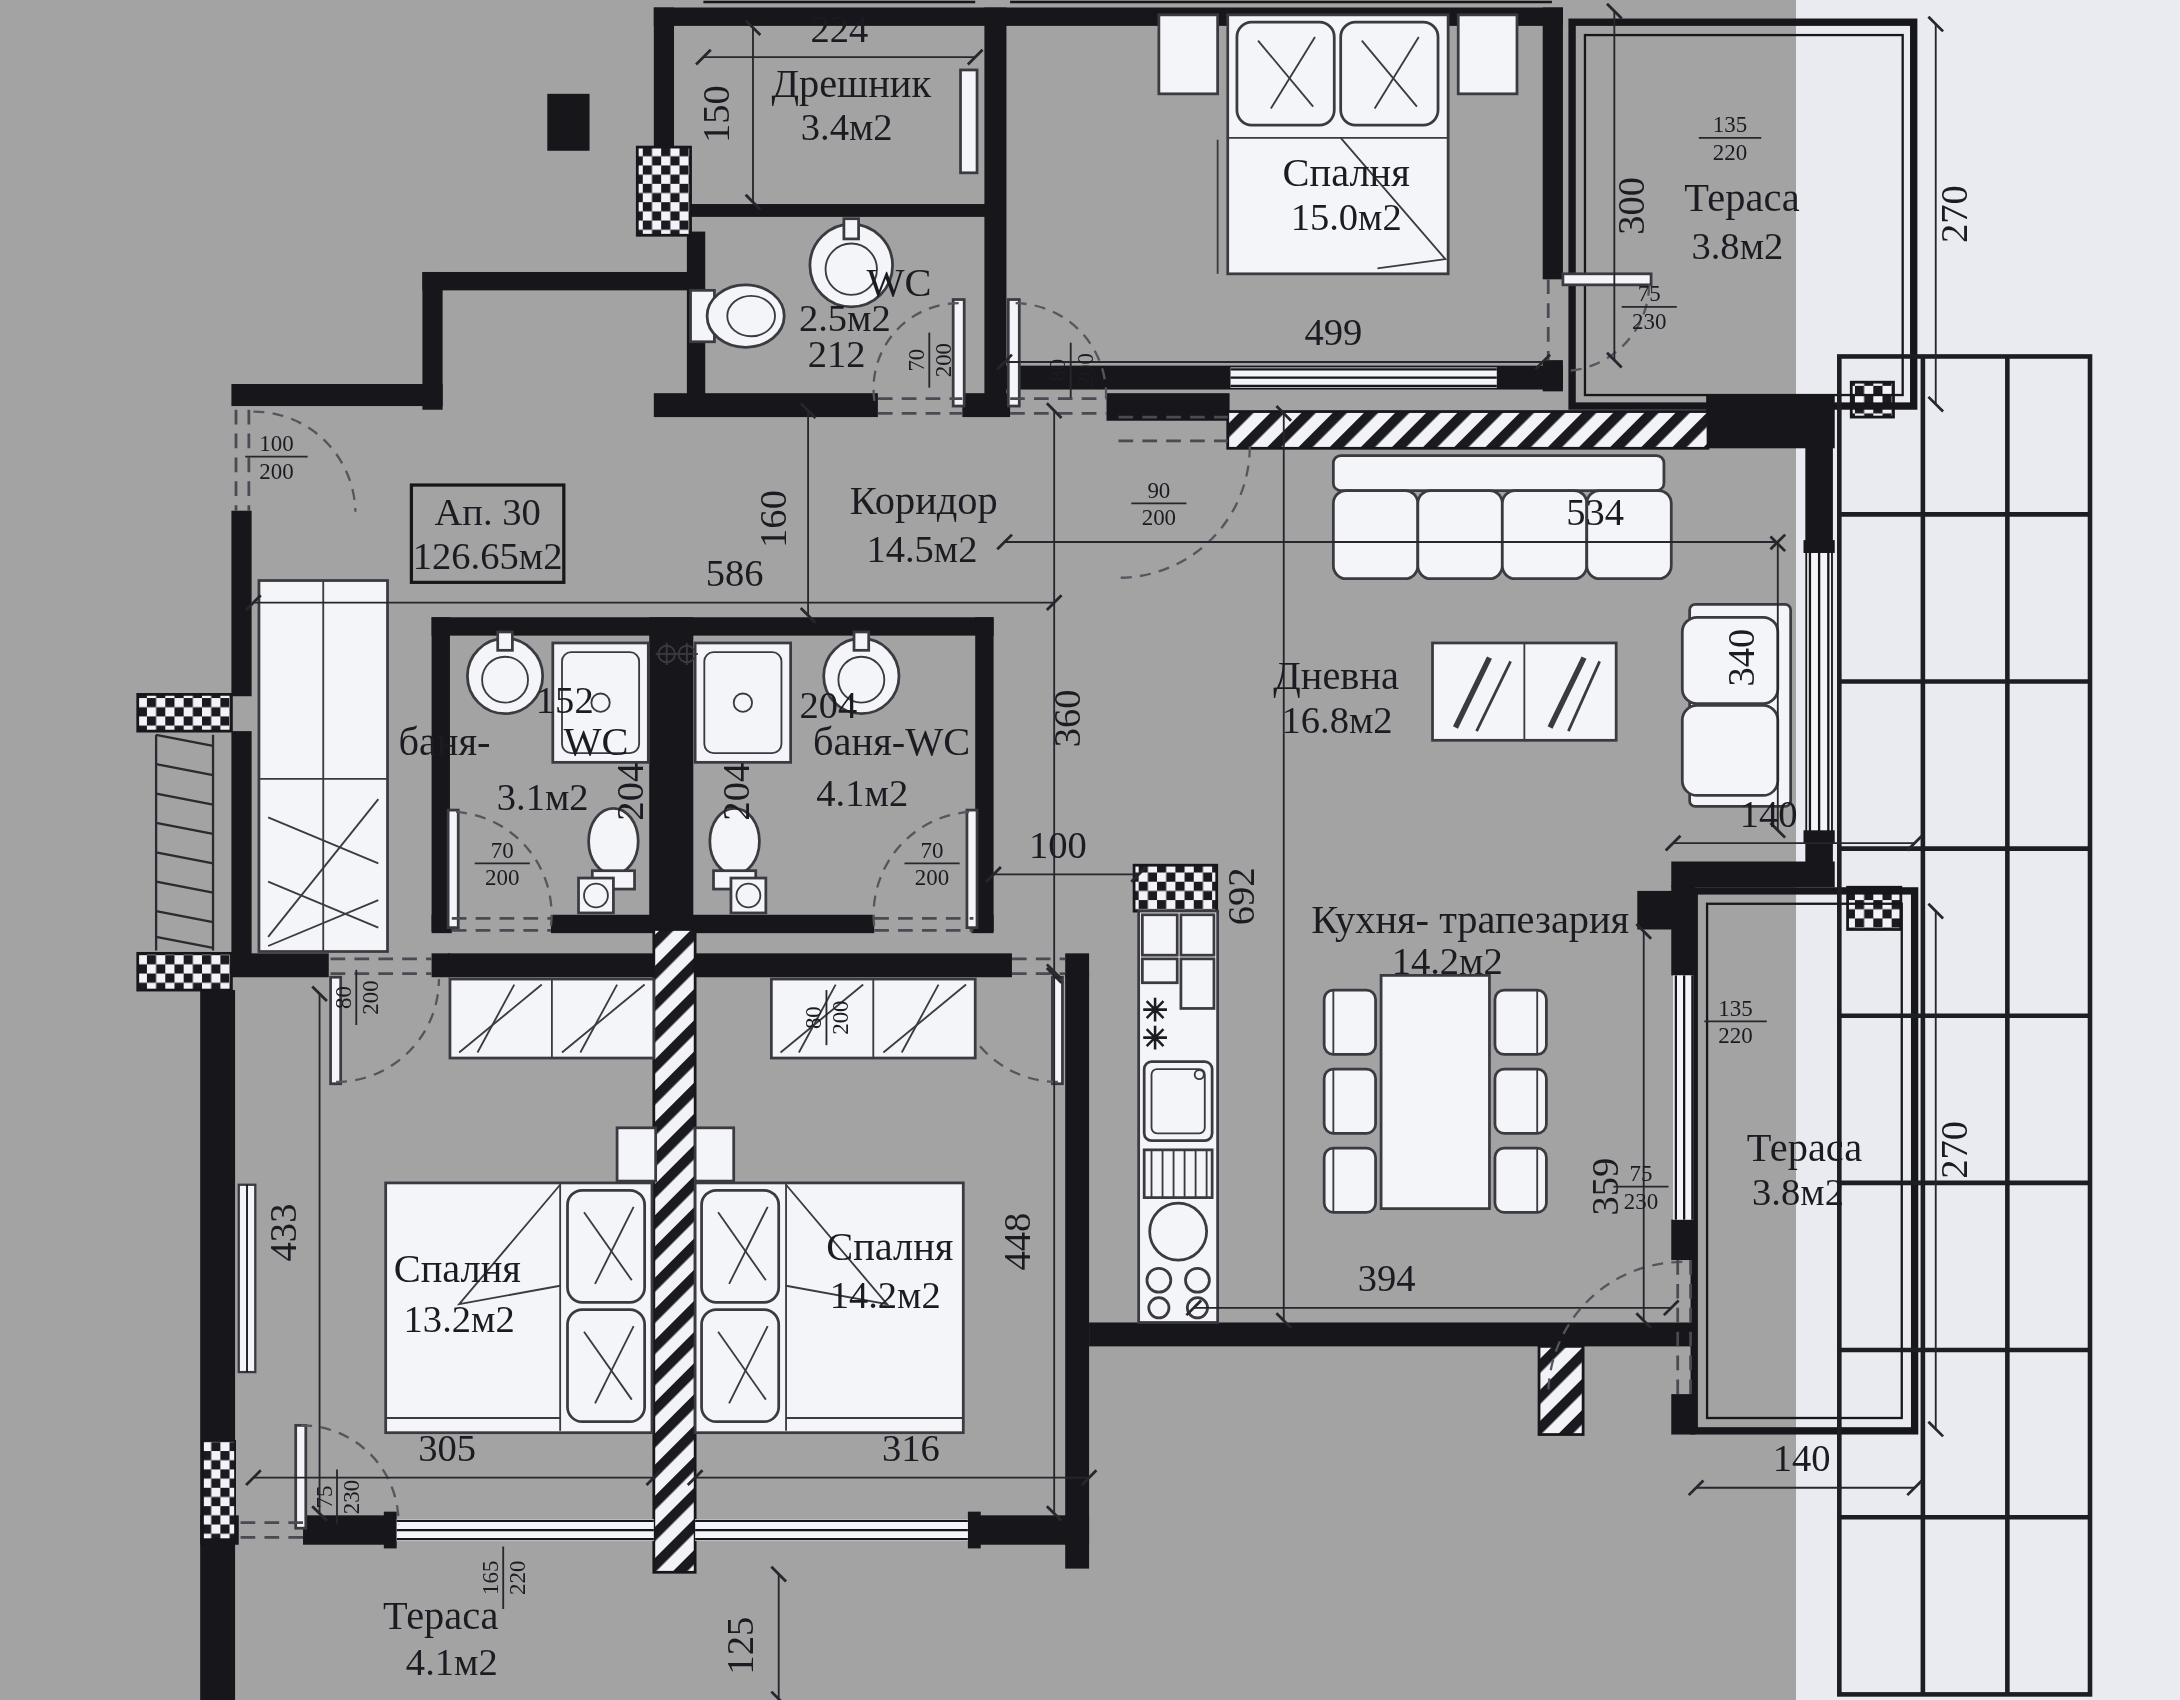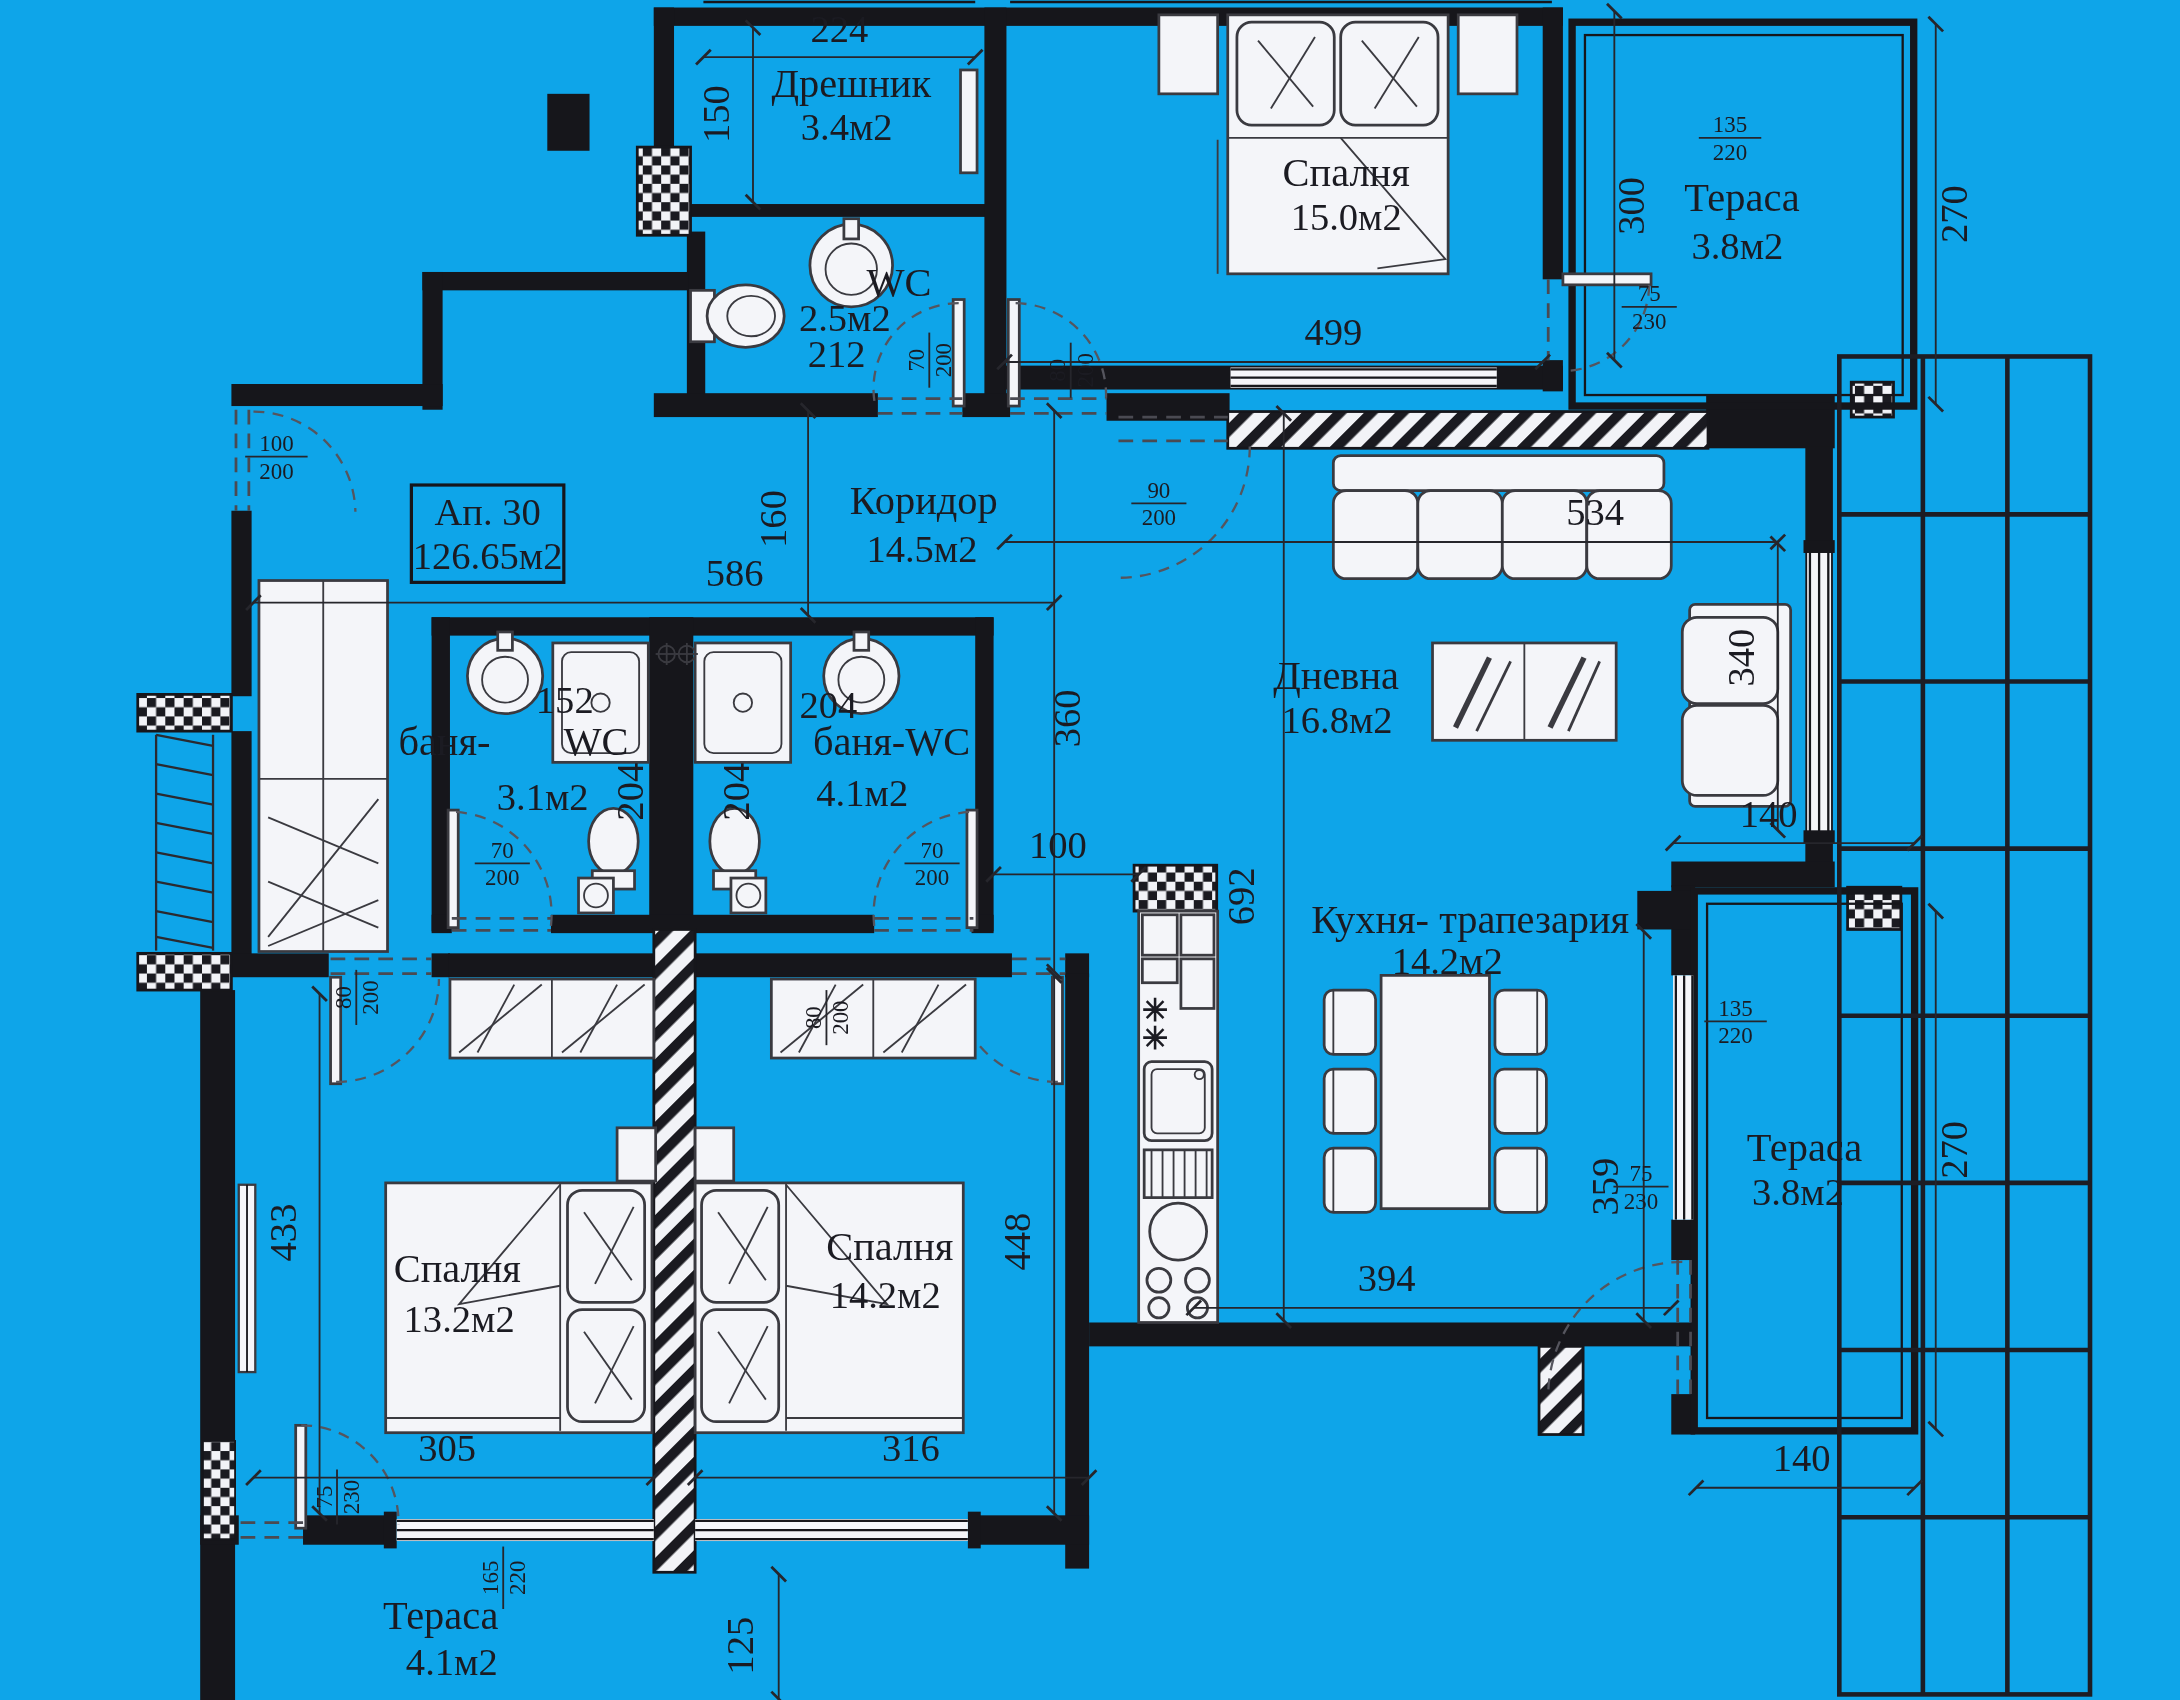--- a/index.html
+++ b/index.html
@@ -1,16 +1,16 @@
 <!DOCTYPE html>
 <html style="font-size:14.7px"><head>
 <meta charset="utf-8">
 <style>
   html,body{margin:0;padding:0;background:#e9ebf1;}
-  .stage{width:2180px;height:1701px;position:relative;background:#0ea5e9;
+  .stage{width:1796px;height:1701px;position:relative;background:#a3a3a3;
          font-family:"Liberation Serif","DejaVu Serif",serif;}
   svg{display:block}
   .w{fill:#16161b;}
   .ln{stroke:#16161b;fill:none;}
   .furn{stroke:#3a3a40;stroke-width:3;fill:#f4f5f9;}
   .furn2{stroke:#3a3a40;stroke-width:2;fill:none;}
   .dimline{stroke:#26262c;stroke-width:2;fill:none;}
   .dash{stroke:#4a4a52;stroke-width:3;fill:none;stroke-dasharray:16 10;}
   .arc{stroke:#55555e;stroke-width:2.5;fill:none;stroke-dasharray:12 9;}
   text{fill:#1b1b22;}

